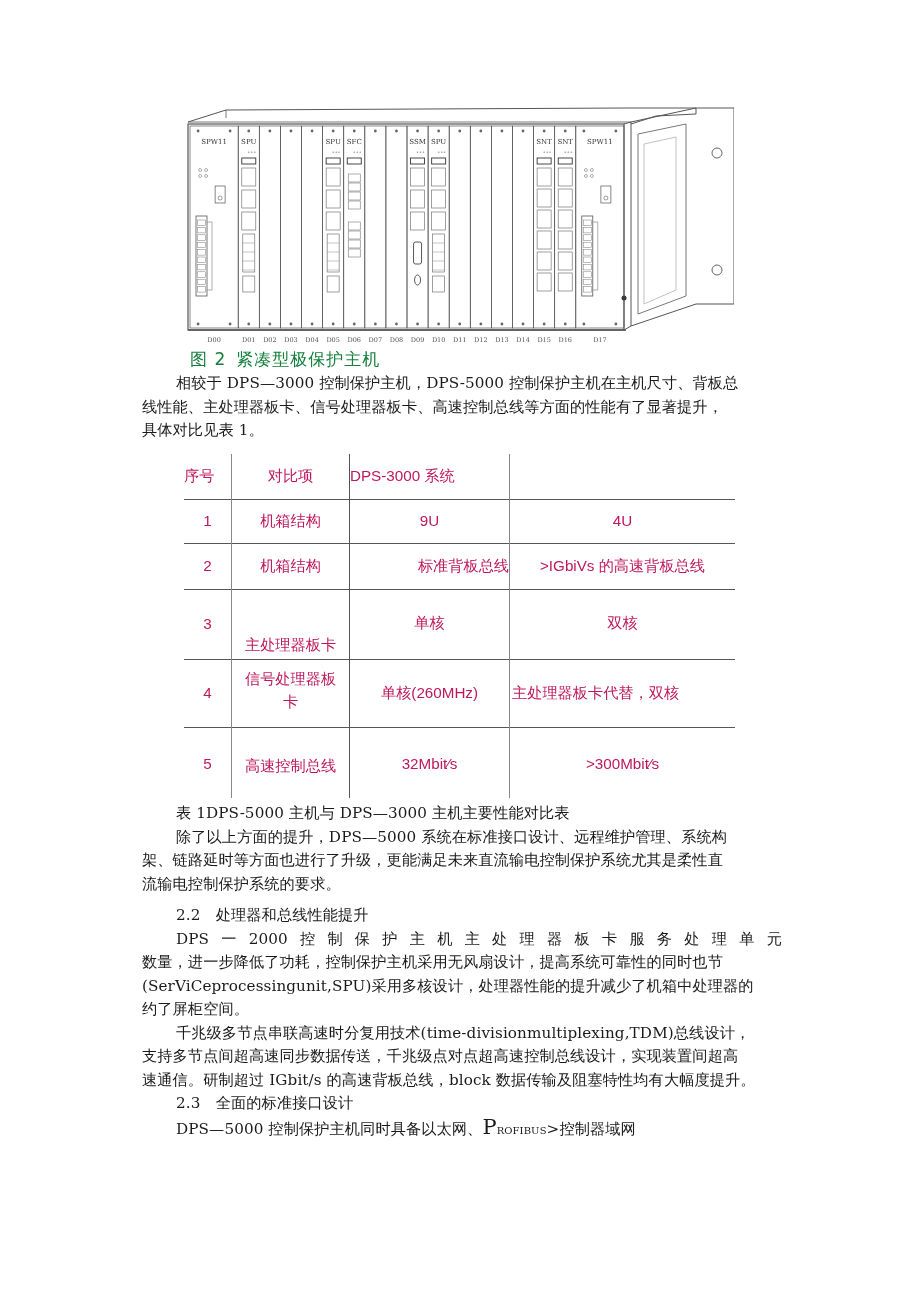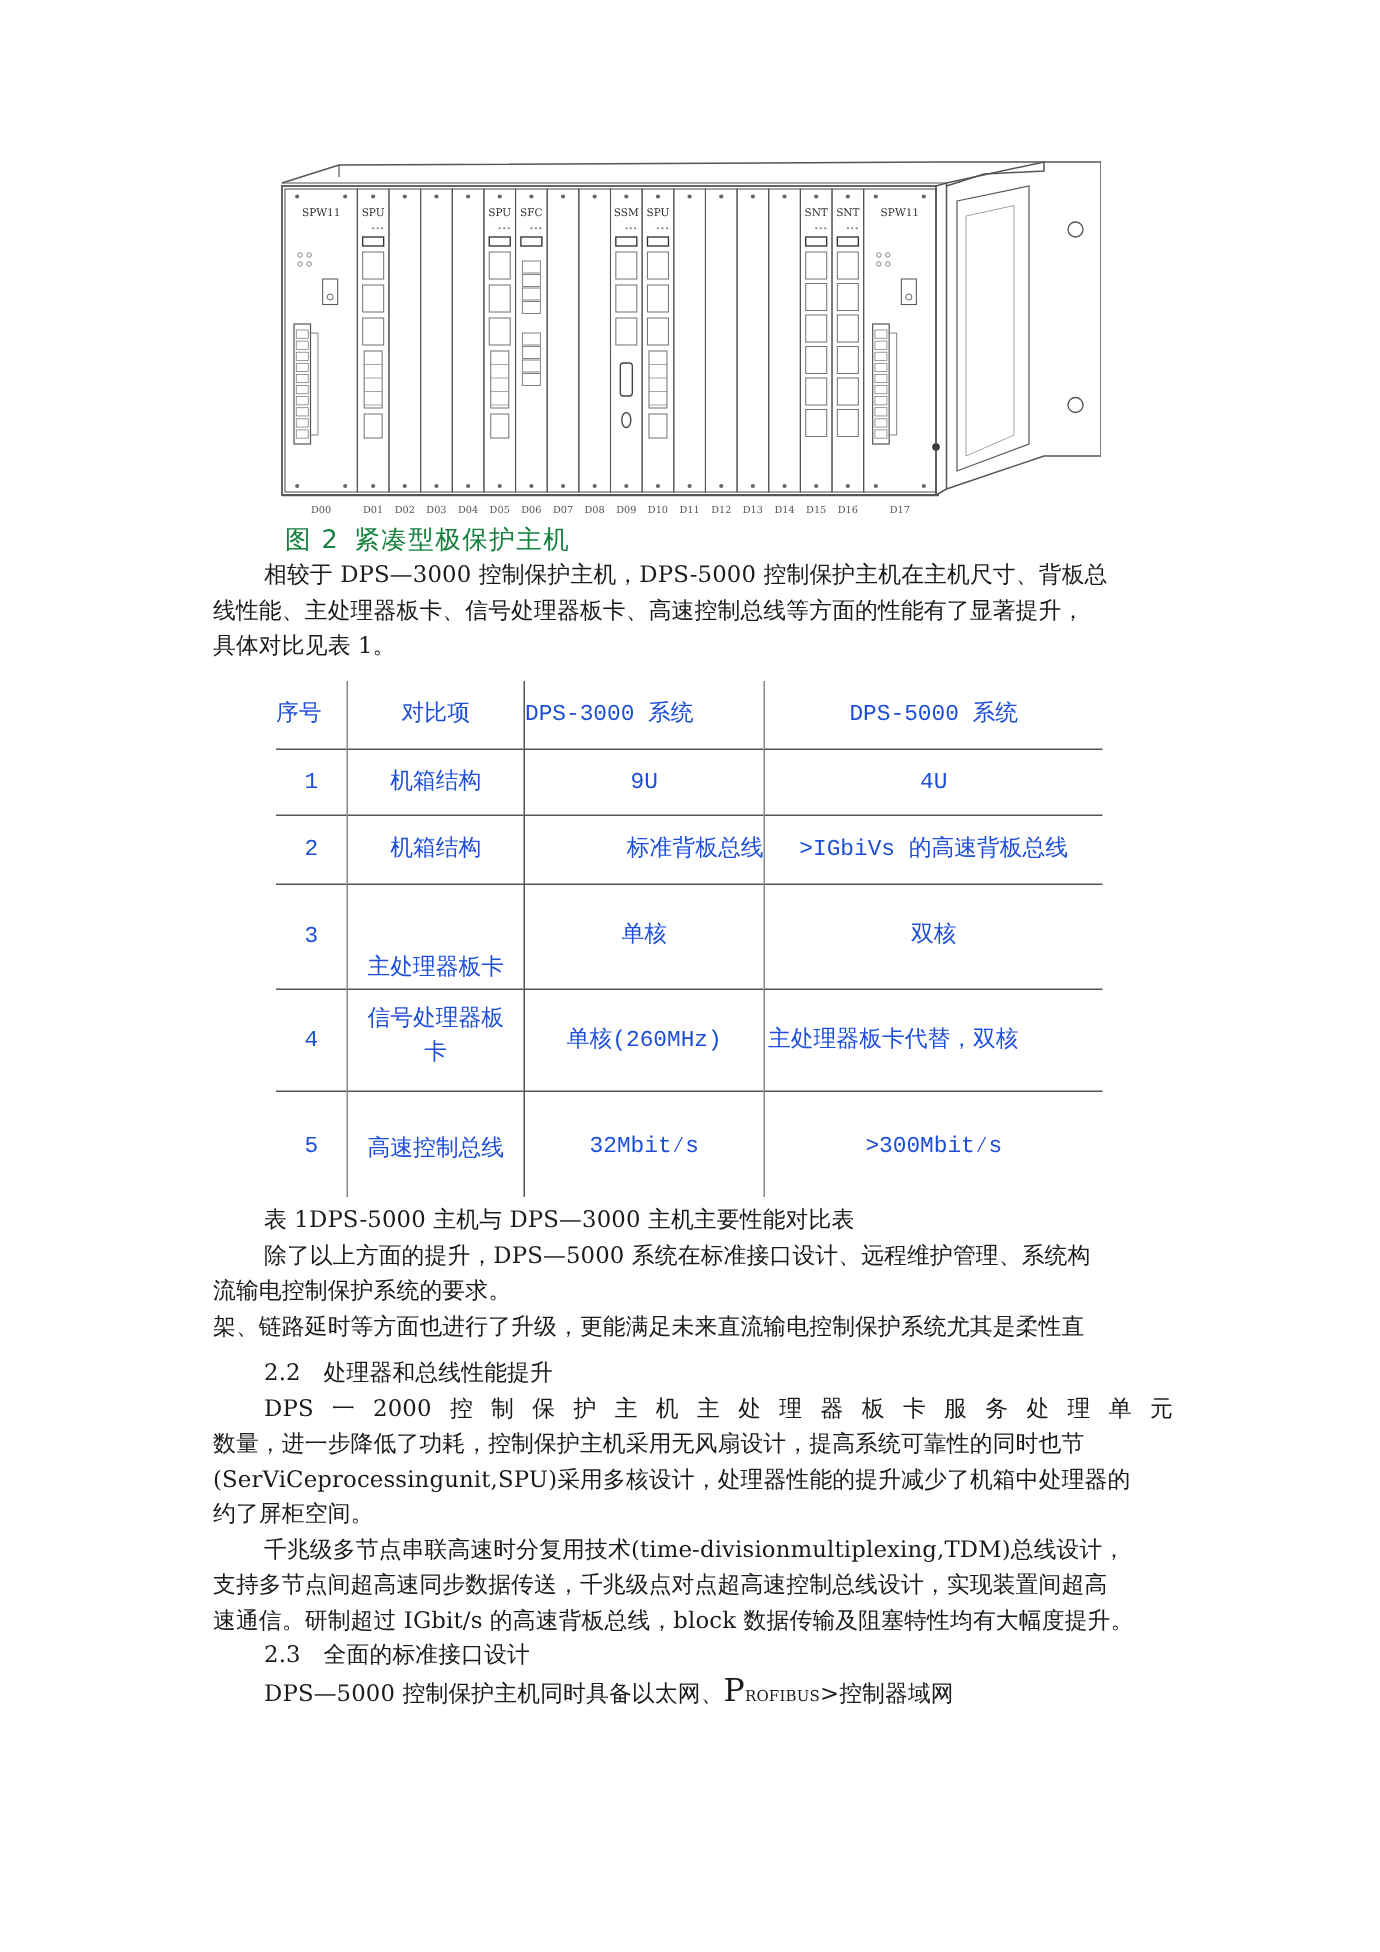--- a/index.html
+++ b/index.html
@@ -17,22 +17,22 @@
   
   .para { position: absolute; left: 142px; width: 640px; font-size: 15.2px; line-height: 23.5px;
           color: #1a1a1a; font-family: "DejaVu Serif", "Liberation Serif", serif; letter-spacing: 0.1px; }
   .line { white-space: nowrap; display: block; }
   .spread { display: flex; justify-content: space-between; white-space: nowrap; }
 
   
   .tbl { position: absolute; left: 184px; top: 454px; width: 551px; height: 344px; }
   .hline { position: absolute; height: 0; border-top: 1.2px solid #555; }
   .vline { position: absolute; width: 0; border-left: 1.2px solid #555; }
-  .cell { position: absolute; font-size: 15.2px; color: #1d4ed8; line-height: 22px;
-          font-family: Liberation Mono, monospace; white-space: nowrap; }
+  .cell { position: absolute; font-size: 15.2px; color: #be185d; line-height: 22px;
+          font-family: Liberation Sans, sans-serif; white-space: nowrap; }
   .center { text-align: center; }
 </style>
 </head>
 <body>
 
 <div class="page">
 
   <div class="figure">
     <svg id="chassis-svg" width="548" height="246" viewBox="0 0 548 246">
         <path d="M2 18 L40 6 L440 4 L510 4 L510 10 L470 12 L445 20" fill="none" stroke="#555" stroke-width="1"></path>
@@ -253,21 +253,20 @@
     <div class="hline" style="left:0; top:205px; width:551px;"></div>
     <div class="hline" style="left:0; top:273px; width:551px;"></div>
 
     <div class="vline" style="left:47px; top:0; height:344px; border-left-color:#888;"></div>
     <div class="vline" style="left:165px; top:0; height:344px;"></div>
     <div class="vline" style="left:325px; top:0; height:344px; border-left-color:#888;"></div>
 
     <div class="cell" style="left:0; top:11px;">序号</div>
     <div class="cell center" style="left:48px; width:117px; top:11px;">对比项</div>
     <div class="cell" style="left:166px; top:11px;">DPS-3000 系统</div>
-    <div class="cell center" style="left:326px; width:225px; top:11px;">DPS-5000 系统</div>
 
     <div class="cell center" style="left:0; width:47px; top:56px;">1</div>
     <div class="cell center" style="left:48px; width:117px; top:56px;">机箱结构</div>
     <div class="cell center" style="left:166px; width:159px; top:56px;">9U</div>
     <div class="cell center" style="left:326px; width:225px; top:56px;">4U</div>
 
     <div class="cell center" style="left:0; width:47px; top:101px;">2</div>
     <div class="cell center" style="left:48px; width:117px; top:101px;">机箱结构</div>
     <div class="cell center" style="left:166px; width:159px; top:101px;text-align:right;">标准背板总线</div>
     <div class="cell center" style="left:326px; width:225px; top:101px;">&gt;IGbiVs 的高速背板总线</div>
@@ -285,22 +284,22 @@
 
     <div class="cell center" style="left:0; width:47px; top:299px;">5</div>
     <div class="cell center" style="left:48px; width:117px; top:301px;">高速控制总线</div>
     <div class="cell center" style="left:166px; width:159px; top:299px;">32Mbit⁄s</div>
     <div class="cell center" style="left:326px; width:225px; top:299px;">&gt;300Mbit⁄s</div>
   </div>
 
   <div class="para" style="top:802px;">
     <span class="line" style="padding-left:34px;">表 1DPS-5000 主机与 DPS—3000 主机主要性能对比表</span>
     <span class="line" style="padding-left:34px;">除了以上方面的提升，DPS—5000 系统在标准接口设计、远程维护管理、系统构</span>
+    <span class="line">架、链路延时等方面也进行了升级，更能满足未来直流输电控制保护系统尤其是柔性直</span>
     <span class="line">流输电控制保护系统的要求。</span>
-    <span class="line">架、链路延时等方面也进行了升级，更能满足未来直流输电控制保护系统尤其是柔性直</span>
   </div>
 
   <div class="para" style="top:904px;">
     <span class="line" style="padding-left:34px;">2.2　处理器和总线性能提升</span>
     <span class="spread" id="spread-line" style="padding-left:34px;">
         <span>DPS</span>
         <span>一</span>
         <span>2000</span>
         <span>控</span>
         <span>制</span>

